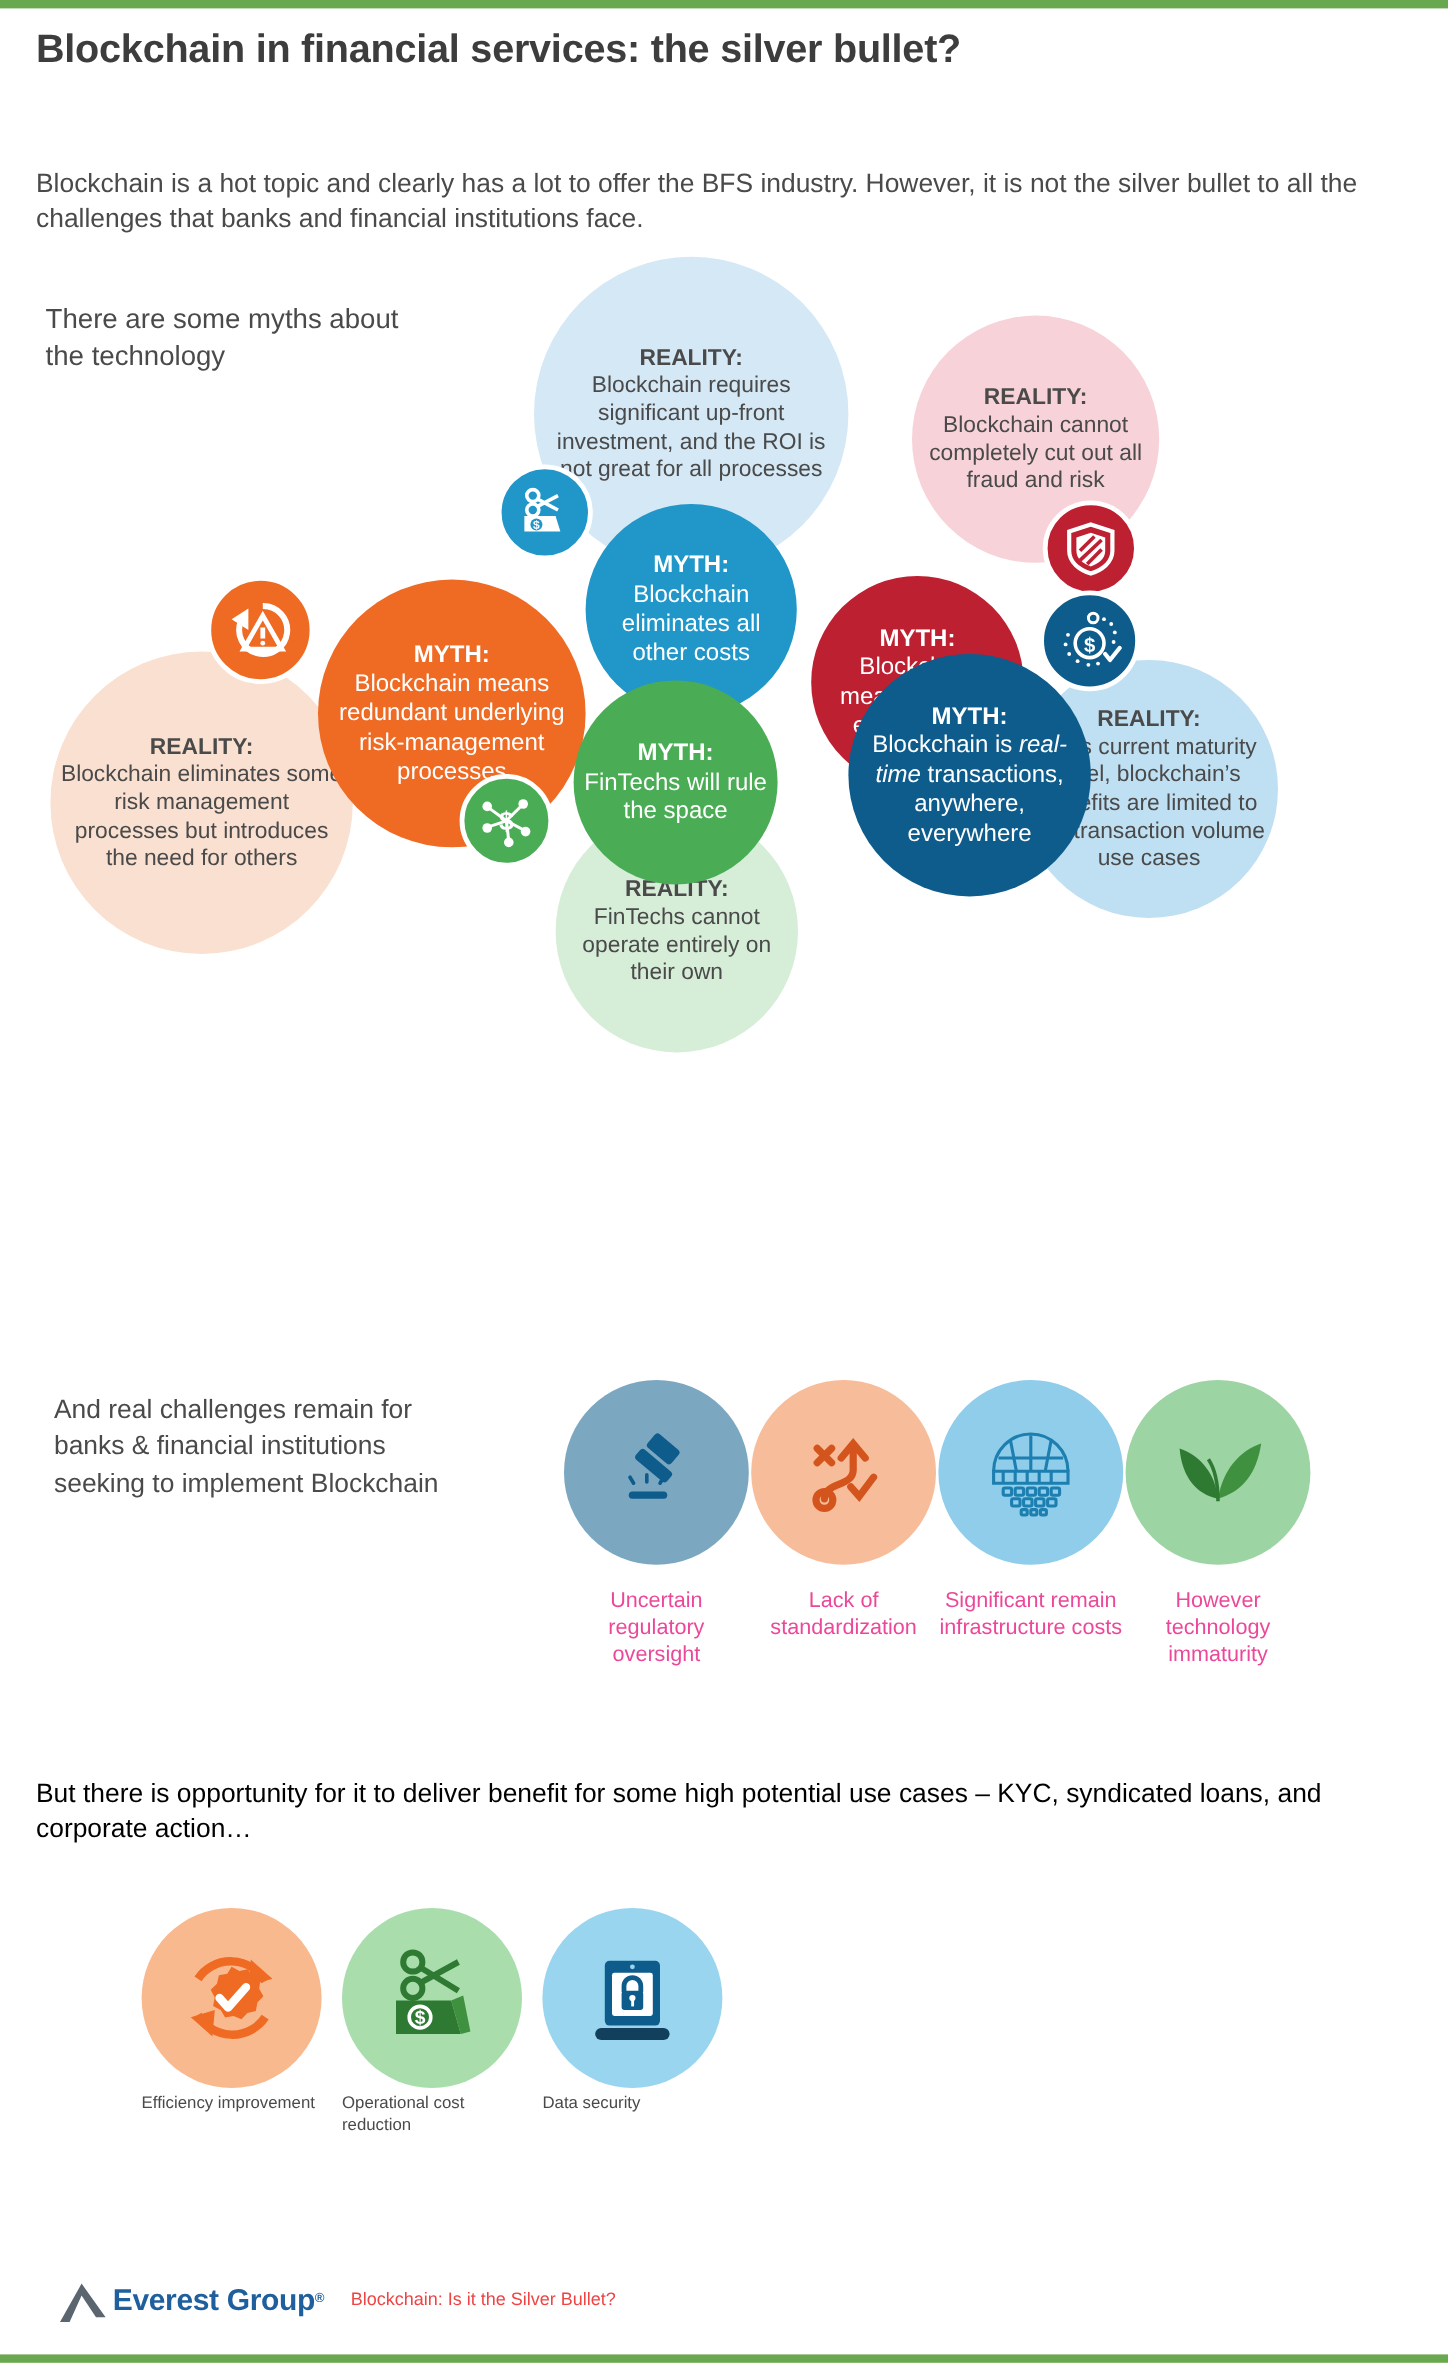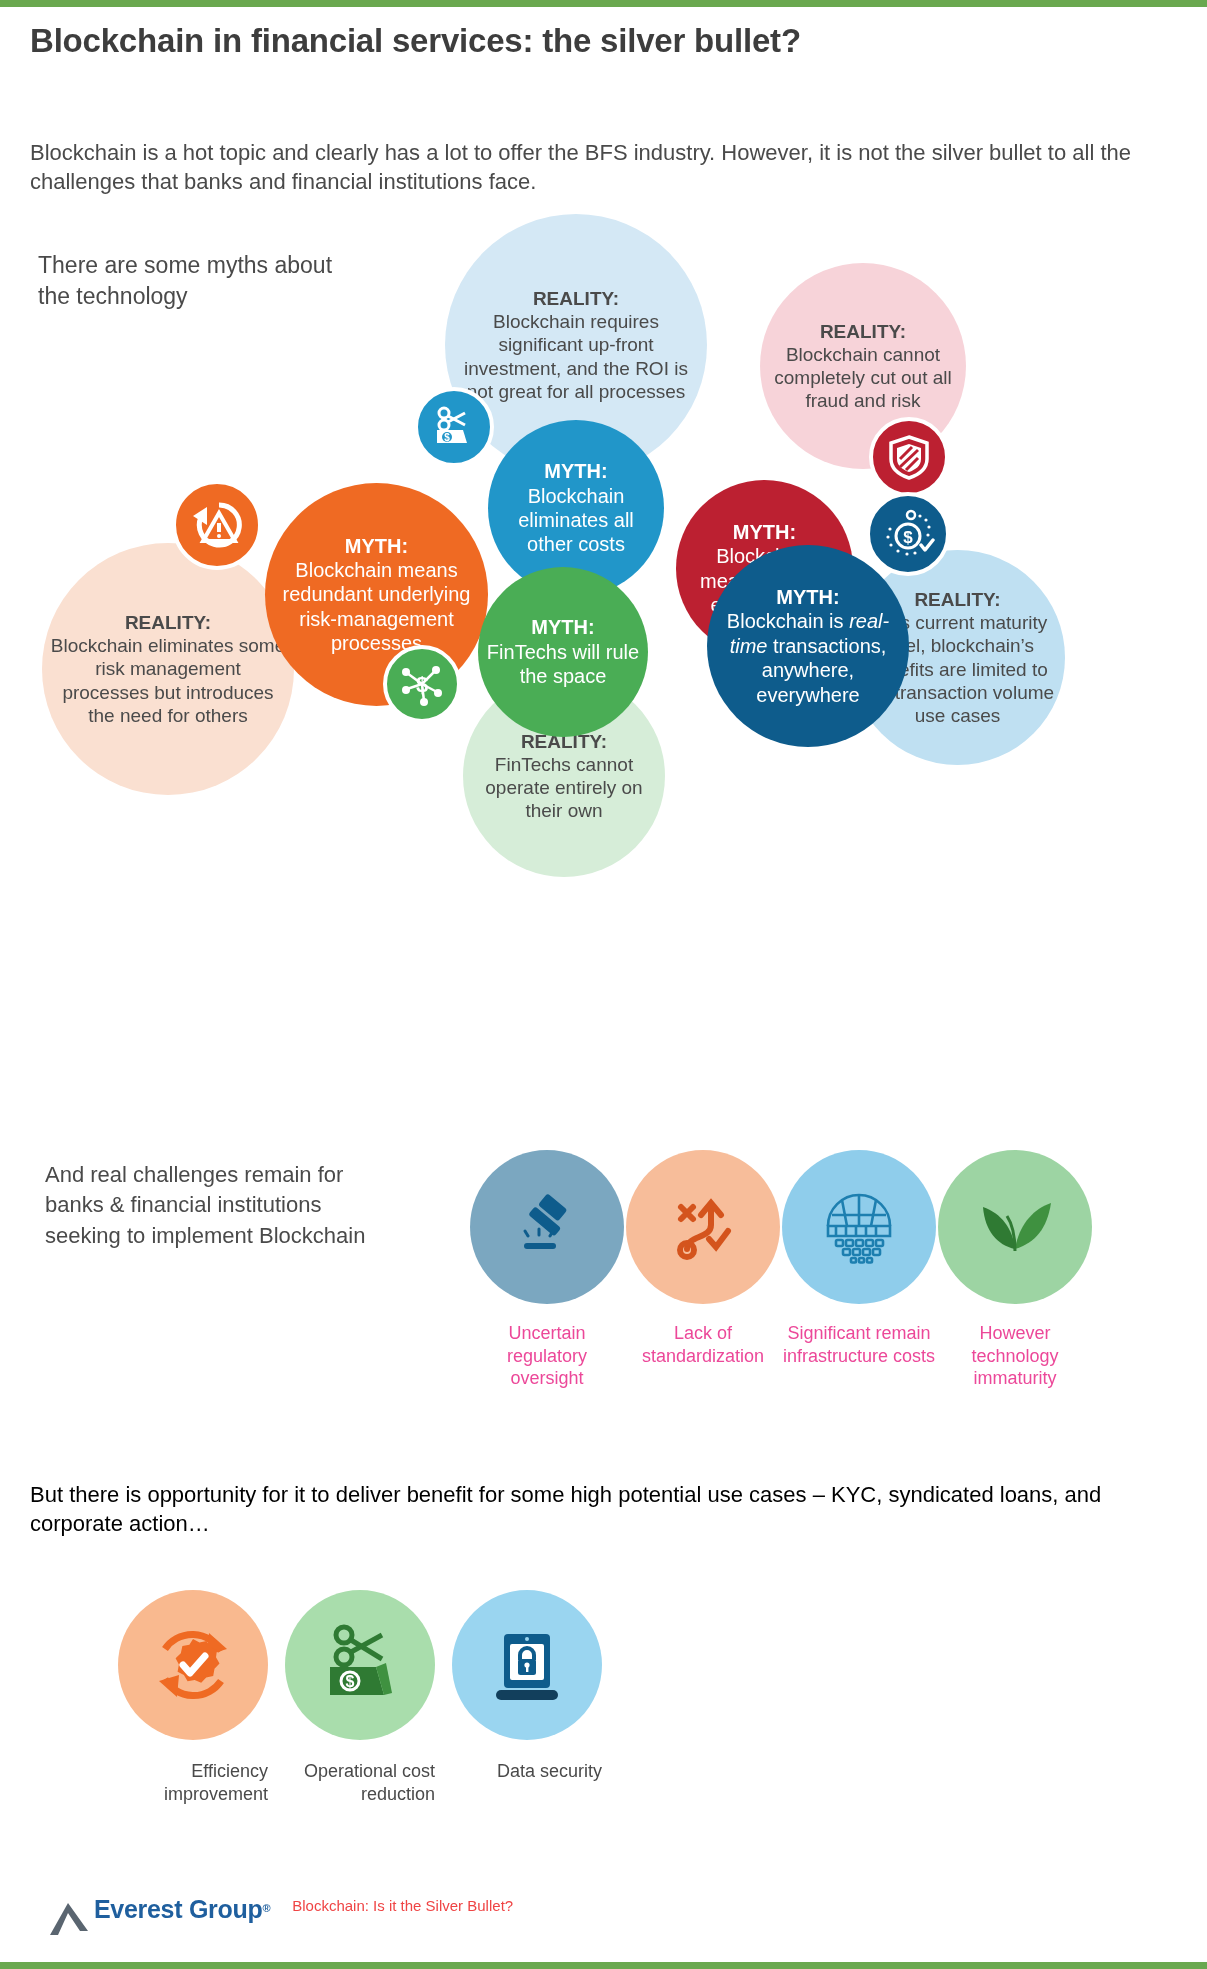--- a/index.html
+++ b/index.html
@@ -85,30 +85,30 @@
     position:absolute; left:30px; top:1480px; width:1160px;
     font-size:22px; line-height:1.34; color:#000000;
   }
   .sec3 { position:absolute; left:0; top:1590px; width:1207px; height:250px; }
   .uc { position:absolute; top:0; width:150px; }
   .uc .disk {
     width:150px; height:150px; border-radius:50%;
     display:flex; align-items:center; justify-content:center;
   }
   .uc .cap {
-    margin-top:20px; text-align:right; font-size:18px;
+    margin-top:4px; text-align:left; font-size:14px;
     line-height:1.28; color:#4a4a4a;
   }
   .closing {
     position:absolute; left:765px; top:20px; width:300px;
     font-size:22px; line-height:1.4; color:#4a4a4a;
   }
 
   
-  .footer { position:absolute; left:48px; bottom:32px; display:flex; align-items:flex-start; }
+  .footer { position:absolute; left:48px; bottom:32px; display:flex; align-items:center; }
   .logo-mark { width:42px; height:40px; margin-right:4px; }
   .logo-word { font-size:25px; color:#1f5f9e; font-weight:bold; letter-spacing:-0.3px; line-height:1; }
   .logo-reg { font-size:11px; vertical-align:super; }
   .foot-note { font-size:15px; color:#ef4444; margin-left:22px; padding-bottom:2px; }
 </style>
 </head>
 <body>
 
 <div class="page">
 

